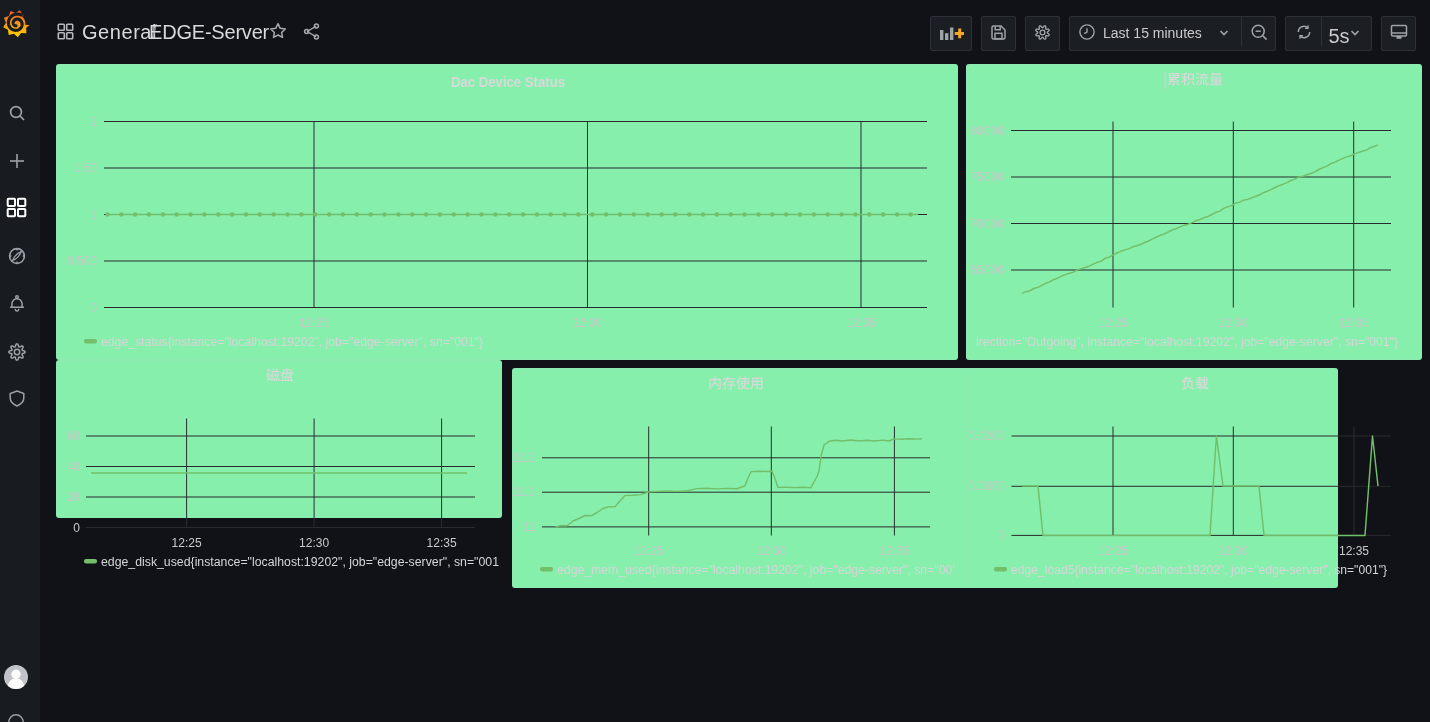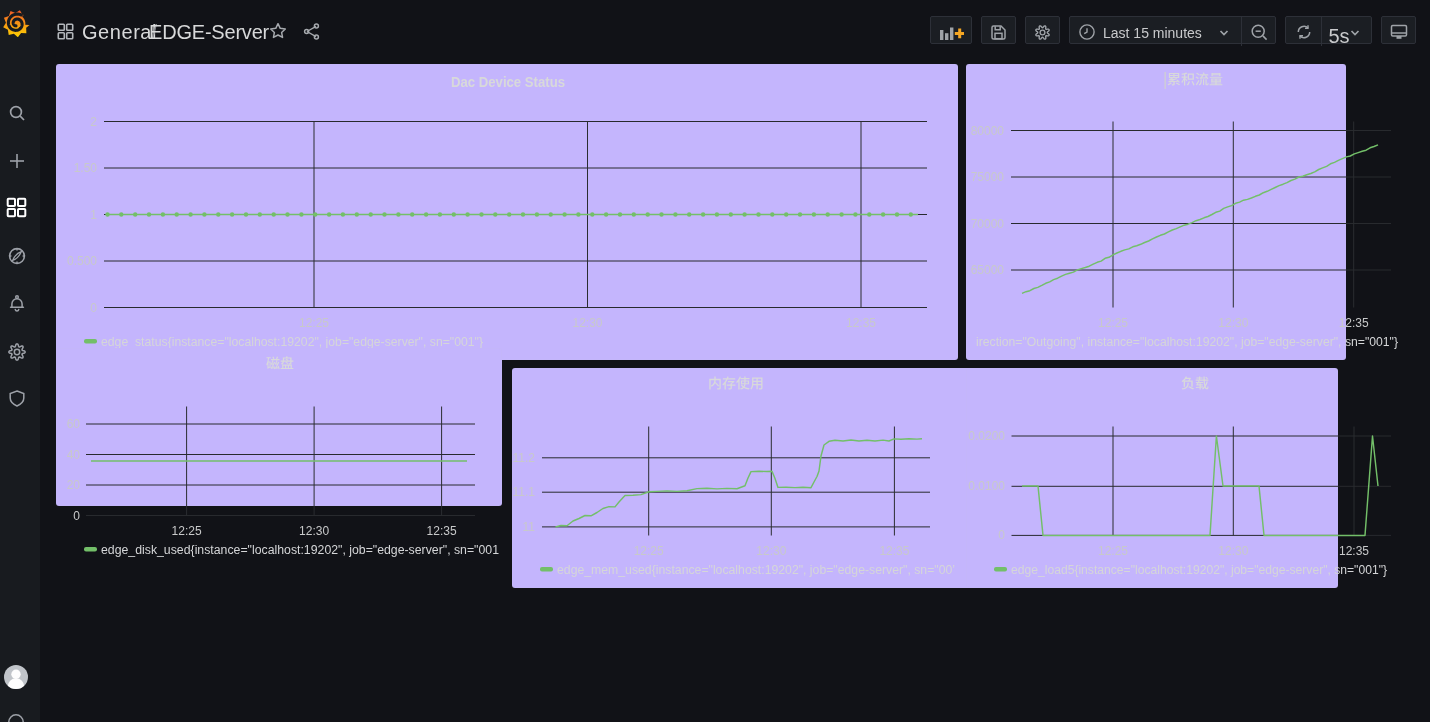--- a/index.html
+++ b/index.html
@@ -1,21 +1,21 @@
 <!DOCTYPE html>
 <html><head><meta charset="utf-8"><style>
 *{margin:0;padding:0;box-sizing:border-box}
 html,body{width:1430px;height:722px;background:#111217;overflow:hidden;font-family:"Liberation Sans",sans-serif}
-.panel{position:absolute;background:#c4b5fd;border:1px solid rgba(204,204,220,0.09);border-radius:3px}
+.panel{position:absolute;background:#86efac;border:1px solid rgba(204,204,220,0.09);border-radius:3px}
 .abs{position:absolute}
 #sidebar{position:absolute;left:0;top:0;width:40px;height:722px;background:#181b1f}
 .sico{position:absolute;left:7px;width:20px;height:20px;color:#9da1a8}
 #navbar{position:absolute;left:40px;top:0;width:1390px;height:55px}
 .navtxt{position:absolute;top:21px;font-size:20px;color:#d8d9da;font-weight:500;letter-spacing:0.1px}
-.tbtn{position:absolute;top:16px;height:28px;background:#1b1e23;border:1px solid #2d3038;border-radius:2px;color:#9fa3a8}
+.tbtn{position:absolute;top:16px;height:35px;background:#1b1e23;border:1px solid #2d3038;border-radius:2px;color:#9fa3a8}
 </style></head>
 <body>
 <div id="sidebar">
 
  <svg class="abs" style="left:3px;top:9px" width="27" height="28" viewBox="0 0 27 28">
   <defs>
         <linearGradient id="glg" x1="0" y1="1" x2="0" y2="0">
    <stop offset="0" stop-color="#fcd202"></stop>
           <stop offset="1" stop-color="#f05a28"></stop>
         </linearGradient>
@@ -228,21 +228,21 @@
       <circle cx="770.7" cy="149.5" r="2.2" fill="#73bf69"></circle>
       <circle cx="784.6" cy="149.5" r="2.2" fill="#73bf69"></circle>
       <circle cx="798.4" cy="149.5" r="2.2" fill="#73bf69"></circle>
       <circle cx="812.3" cy="149.5" r="2.2" fill="#73bf69"></circle>
       <circle cx="826.1" cy="149.5" r="2.2" fill="#73bf69"></circle>
       <circle cx="840.0" cy="149.5" r="2.2" fill="#73bf69"></circle>
       <circle cx="853.8" cy="149.5" r="2.2" fill="#73bf69"></circle>
       <rect x="27" y="274" width="13" height="4.5" rx="2" fill="#73bf69"></rect>
       <text x="44" y="280.5" font-family="Liberation Sans, sans-serif" font-size="12" fill="#d5d6d8" textLength="382" lengthAdjust="spacingAndGlyphs">edge_status{instance="localhost:19202", job="edge-server", sn="001"}</text>
     </svg></div>
-<div class="panel" style="left:966px;top:64px;width:380px;height:296px"><svg width="456" height="296">
+<div class="panel" style="left:966px;top:64px;width:456px;height:296px"><svg width="456" height="296">
       <rect x="197.5" y="7" width="1.3" height="17" fill="#cfd0d1"></rect>
       <g transform="translate(200,7) scale(0.014)" fill="#d8d9da">
         <g transform="translate(0,0)">
           <path d="M618 804C701 845 806 908 858 950L931 895C875 852 767 792 687 755ZM269 755C212 802 121 851 40 883C61 897 96 928 113 946C190 908 288 847 354 791ZM224 279H451V349H224ZM543 279H779V349H543ZM224 142H451V210H224ZM543 142H779V210H543ZM169 591C188 583 217 578 382 567C315 598 258 620 229 630C171 650 131 663 95 666C104 689 116 730 119 747C150 736 191 732 454 720V866C454 877 450 880 437 880C422 881 374 881 327 880C341 903 355 939 360 965C427 965 474 964 508 951C543 937 552 915 552 869V715L798 703C818 725 835 745 848 763L919 709C878 656 797 579 725 528L657 574C680 592 705 612 728 634L370 648C488 603 607 548 724 480L654 424C618 447 579 469 540 490L337 501C380 478 424 451 466 422H873V68H135V422H330C281 454 234 479 214 487C186 500 164 508 144 511C152 533 165 574 169 591Z"></path>
         </g>
         <g transform="translate(1000,0)">
           <path d="M751 680C802 768 856 884 876 957L966 920C944 847 887 734 834 649ZM549 652C522 751 473 847 409 908C433 921 472 948 489 963C553 894 611 786 643 673ZM572 194H826V471H572ZM482 103V562H921V103ZM393 43C305 78 159 108 32 125C42 147 54 179 58 199C108 194 161 186 214 177V321H42V409H199C158 516 91 637 27 705C43 730 66 769 76 796C125 737 174 648 214 555V965H305V524C340 575 381 638 399 672L454 593C433 566 337 459 305 428V409H454V321H305V159C356 148 405 135 446 120Z"></path>
         </g>
         <g transform="translate(2000,0)">
           <path d="M572 521V921H655V521ZM398 521V619C398 708 385 816 265 898C287 912 318 941 332 960C467 864 483 731 483 622V521ZM745 521V829C745 893 751 911 767 926C782 941 806 947 827 947C839 947 864 947 878 947C895 947 917 943 929 935C944 926 953 913 959 893C964 874 968 822 969 777C948 770 920 756 904 742C903 788 902 825 901 841C898 856 896 864 892 867C888 870 881 871 874 871C867 871 857 871 851 871C845 871 840 870 837 867C833 863 833 853 833 835V521ZM80 116C141 150 217 203 254 240L310 165C272 127 194 79 133 48ZM36 392C101 421 181 468 220 503L273 424C232 390 150 347 86 322ZM58 888 138 952C198 857 265 736 318 631L248 568C190 683 111 812 58 888ZM555 56C569 88 584 128 595 162H321V247H506C467 297 420 354 403 371C383 389 351 396 331 400C338 421 350 467 354 489C387 476 436 473 833 445C852 471 867 495 878 514L955 465C919 406 843 315 782 250L711 292C732 316 754 343 776 370L504 386C538 344 578 293 613 247H946V162H693C682 124 661 74 642 35Z"></path>
@@ -261,21 +261,21 @@
       <text x="37" y="209" font-family="Liberation Sans, sans-serif" font-size="12" fill="#c8c9ca" text-anchor="end" font-weight="400">65000</text>
       <line x1="146" y1="56.5" x2="146" y2="242.5" stroke="#2b2d31" stroke-width="1"></line>
       <line x1="266.3" y1="56.5" x2="266.3" y2="242.5" stroke="#2b2d31" stroke-width="1"></line>
       <line x1="386.7" y1="56.5" x2="386.7" y2="242.5" stroke="#2b2d31" stroke-width="1"></line>
       <text x="146" y="262" font-family="Liberation Sans, sans-serif" font-size="12" fill="#c8c9ca" text-anchor="middle" font-weight="400">12:25</text>
       <text x="266.3" y="262" font-family="Liberation Sans, sans-serif" font-size="12" fill="#c8c9ca" text-anchor="middle" font-weight="400">12:30</text>
       <text x="386.7" y="262" font-family="Liberation Sans, sans-serif" font-size="12" fill="#c8c9ca" text-anchor="middle" font-weight="400">12:35</text>
       <polyline points="55.0,228.3 59.0,226.7 62.9,225.7 66.9,223.5 70.8,222.4 74.8,220.4 78.7,218.3 82.7,216.9 86.6,214.6 90.6,213.2 94.6,211.1 98.5,209.4 102.5,208.2 106.4,207.1 110.4,204.9 114.3,203.6 118.3,202.5 122.2,201.2 126.2,199.2 130.2,197.3 134.1,196.1 138.1,193.3 142.0,192.3 146.0,189.9 149.9,188.0 153.9,186.3 157.8,184.9 161.8,183.9 165.8,181.8 169.7,180.7 173.7,179.3 177.6,177.5 181.6,176.0 185.5,173.8 189.5,172.0 193.4,170.3 197.4,169.0 201.4,166.9 205.3,165.0 209.3,163.6 213.2,161.8 217.2,160.2 221.1,159.2 225.1,157.6 229.0,155.7 233.0,154.5 237.0,152.8 240.9,151.5 244.9,149.5 248.8,147.3 252.8,146.1 256.7,143.4 260.7,141.9 264.6,140.6 268.6,138.3 272.6,137.1 276.5,135.2 280.5,134.4 284.4,133.0 288.4,131.3 292.3,130.0 296.3,127.7 300.2,126.3 304.2,124.4 308.2,122.5 312.1,120.6 316.1,119.2 320.0,117.6 324.0,115.5 327.9,114.1 331.9,112.0 335.8,111.2 339.8,109.7 343.8,108.5 347.7,106.8 351.7,104.5 355.6,102.9 359.6,101.3 363.5,98.8 367.5,97.4 371.4,95.3 375.4,93.6 379.4,91.9 383.3,91.0 387.3,88.9 391.2,87.6 395.2,86.2 399.1,85.2 403.1,82.8 407.0,81.5 411.0,79.9" fill="none" stroke="#73bf69" stroke-width="1.45" stroke-linejoin="round"></polyline>
       <text x="9" y="280.5" font-family="Liberation Sans, sans-serif" font-size="12" fill="#d5d6d8" textLength="422" lengthAdjust="spacingAndGlyphs">irection="Outgoing", instance="localhost:19202", job="edge-server", sn="001"}</text>
     </svg></div>
-<div class="panel" style="left:56px;top:348px;width:446px;height:158px"><svg width="446" height="220">
+<div class="panel" style="left:56px;top:360px;width:446px;height:158px"><svg width="446" height="220">
       <g transform="translate(209,7) scale(0.014)" fill="#d8d9da">
         <g transform="translate(0,0)">
           <path d="M38 88V165H140C120 330 87 485 22 588C36 610 55 658 61 679C76 657 90 632 103 606V918H175V838H329V391H178C196 319 209 243 220 165H341V88ZM175 467H256V764H175ZM665 924C683 914 713 907 892 878C898 903 902 927 905 948L974 932C965 867 937 768 905 691L839 706C851 738 864 773 874 809L752 826C824 717 895 578 947 444L866 410C853 451 837 493 820 533L733 540C769 478 803 402 826 331L750 297H962V211H795C821 167 848 112 873 63L780 36C764 88 734 159 707 211H544L602 185C588 144 555 83 521 37L446 67C475 110 504 169 519 211H358V297H745C726 385 685 480 673 504C660 530 647 547 633 551C643 573 656 614 661 631C675 624 697 619 787 609C752 684 718 744 704 767C677 810 658 839 636 844C646 866 660 907 665 924ZM356 924C374 915 403 907 571 880C575 904 578 927 580 947L647 935C639 869 617 771 593 696L529 707C539 739 548 775 557 811L446 826C522 717 597 580 654 445L575 412C561 453 543 494 525 534L441 540C479 479 515 403 541 332L462 297C441 387 396 483 382 507C368 533 355 550 340 554C350 575 364 615 368 632C382 625 403 620 489 611C451 686 415 747 399 770C371 813 350 841 328 847C338 869 352 908 356 924Z"></path>
         </g>
         <g transform="translate(1000,0)">
           <path d="M383 467C440 493 512 536 547 566L595 506C558 476 485 437 430 412ZM455 26C449 50 436 82 424 110H204V284L203 325H49V407H188C171 461 137 513 69 556C89 569 125 603 138 622C226 566 267 486 285 407H730V500C730 511 726 515 712 515C699 516 652 516 608 515C620 537 633 571 637 594C705 594 752 594 783 580C815 567 825 544 825 502V407H958V325H825V110H527L558 45ZM393 247C440 266 496 298 531 325H296L297 287V186H730V325H561L597 281C561 251 493 213 438 192ZM154 616V854H44V936H956V854H848V616ZM243 854V691H355V854ZM442 854V691H555V854ZM642 854V691H756V854Z"></path>
         </g>
       </g>
       <line x1="29" y1="75" x2="418" y2="75" stroke="#282a2e" stroke-width="1"></line>
       <text x="23" y="79" font-family="Liberation Sans, sans-serif" font-size="12" fill="#c8c9ca" text-anchor="end" font-weight="400">60</text>

